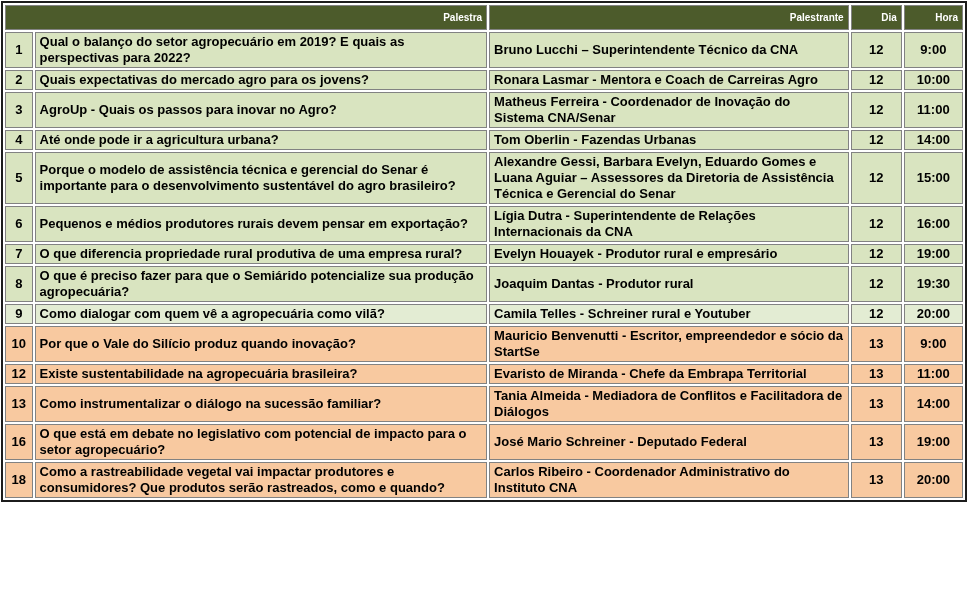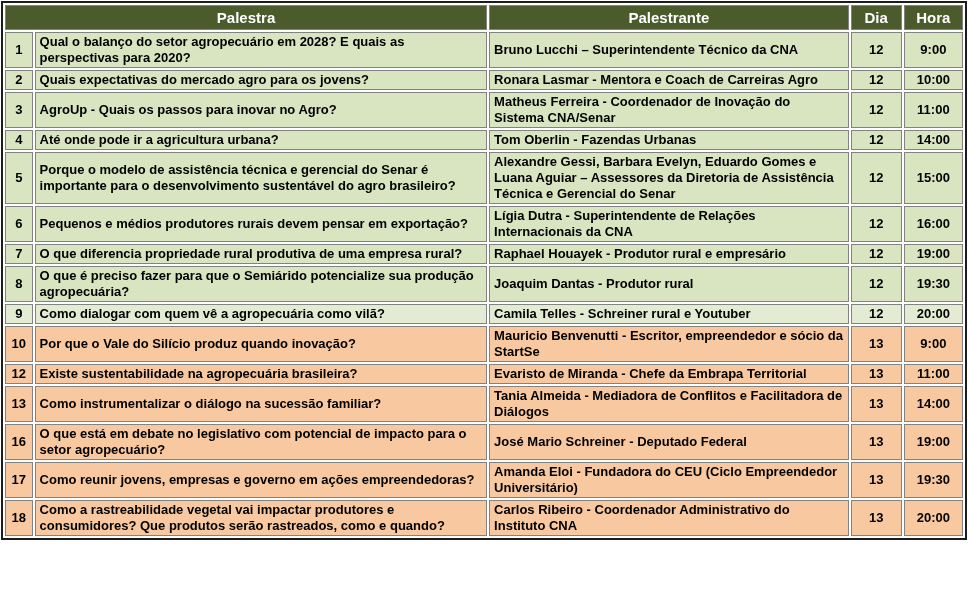--- a/index.html
+++ b/index.html
@@ -35,23 +35,23 @@
     font-size: 13px;
     line-height: 16px;
     padding: 1px 4px;
     vertical-align: middle;
     overflow: hidden;
     word-wrap: break-word;
   }
   th {
     background: var(--header-bg, #4c5b2b);
     color: var(--header-text, #ffffff);
-    font-size: 15px;
+    font-size: 10px;
     line-height: 19px;
-    text-align: center;
+    text-align: right;
     padding: 2px 4px;
   }
   tr.green td       { background: var(--day12-row, #d9e4c0); }
   tr.green-light td { background: var(--day12-row-light, #e3ecd3); }
   tr.orange td      { background: var(--day13-row, #f8c9a0); }
   td.num, td.dia, td.hora { text-align: center; }
   td.question, td.speaker { text-align: left; }
 </style>
 </head>
 <body>
@@ -69,21 +69,21 @@
       <tr>
         <th colspan="2">Palestra</th>
         <th>Palestrante</th>
         <th>Dia</th>
         <th>Hora</th>
       </tr>
     </thead>
     <tbody>
         <tr class="green">
           <td class="num">1</td>
-          <td class="question">Qual o balanço do setor agropecuário em 2028? E quais as perspectivas para 2020?</td>
+          <td class="question">Qual o balanço do setor agropecuário em 2019? E quais as perspectivas para 2022?</td>
           <td class="speaker">Bruno Lucchi – Superintendente Técnico da CNA</td>
           <td class="dia">12</td>
           <td class="hora">9:00</td>
         </tr>
         <tr class="green">
           <td class="num">2</td>
           <td class="question">Quais expectativas do mercado agro para os jovens?</td>
           <td class="speaker">Ronara Lasmar - Mentora e Coach de Carreiras Agro</td>
           <td class="dia">12</td>
           <td class="hora">10:00</td>
@@ -112,21 +112,21 @@
         <tr class="green">
           <td class="num">6</td>
           <td class="question">Pequenos e médios produtores rurais devem pensar em exportação?</td>
           <td class="speaker">Lígia Dutra - Superintendente de Relações Internacionais da CNA</td>
           <td class="dia">12</td>
           <td class="hora">16:00</td>
         </tr>
         <tr class="green">
           <td class="num">7</td>
           <td class="question">O que diferencia propriedade rural produtiva de uma empresa rural?</td>
-          <td class="speaker">Raphael Houayek - Produtor rural e empresário</td>
+          <td class="speaker">Evelyn Houayek - Produtor rural e empresário</td>
           <td class="dia">12</td>
           <td class="hora">19:00</td>
         </tr>
         <tr class="green">
           <td class="num">8</td>
           <td class="question">O que é preciso fazer para que o Semiárido potencialize sua produção agropecuária?</td>
           <td class="speaker">Joaquim Dantas - Produtor rural</td>
           <td class="dia">12</td>
           <td class="hora">19:30</td>
         </tr>
@@ -159,27 +159,20 @@
           <td class="hora">14:00</td>
         </tr>
         <tr class="orange">
           <td class="num">16</td>
           <td class="question">O que está em debate no legislativo com potencial de impacto para o setor agropecuário?</td>
           <td class="speaker">José Mario Schreiner - Deputado Federal</td>
           <td class="dia">13</td>
           <td class="hora">19:00</td>
         </tr>
         <tr class="orange">
-          <td class="num">17</td>
-          <td class="question">Como reunir jovens, empresas e governo em ações empreendedoras?</td>
-          <td class="speaker">Amanda Eloi - Fundadora do CEU (Ciclo Empreendedor Universitário)</td>
-          <td class="dia">13</td>
-          <td class="hora">19:30</td>
-        </tr>
-        <tr class="orange">
           <td class="num">18</td>
           <td class="question">Como a rastreabilidade vegetal vai impactar produtores e consumidores? Que produtos serão rastreados, como e quando?</td>
           <td class="speaker">Carlos Ribeiro - Coordenador Administrativo do Instituto CNA</td>
           <td class="dia">13</td>
           <td class="hora">20:00</td>
         </tr>
       </tbody>
   </table>
 </div>
 

